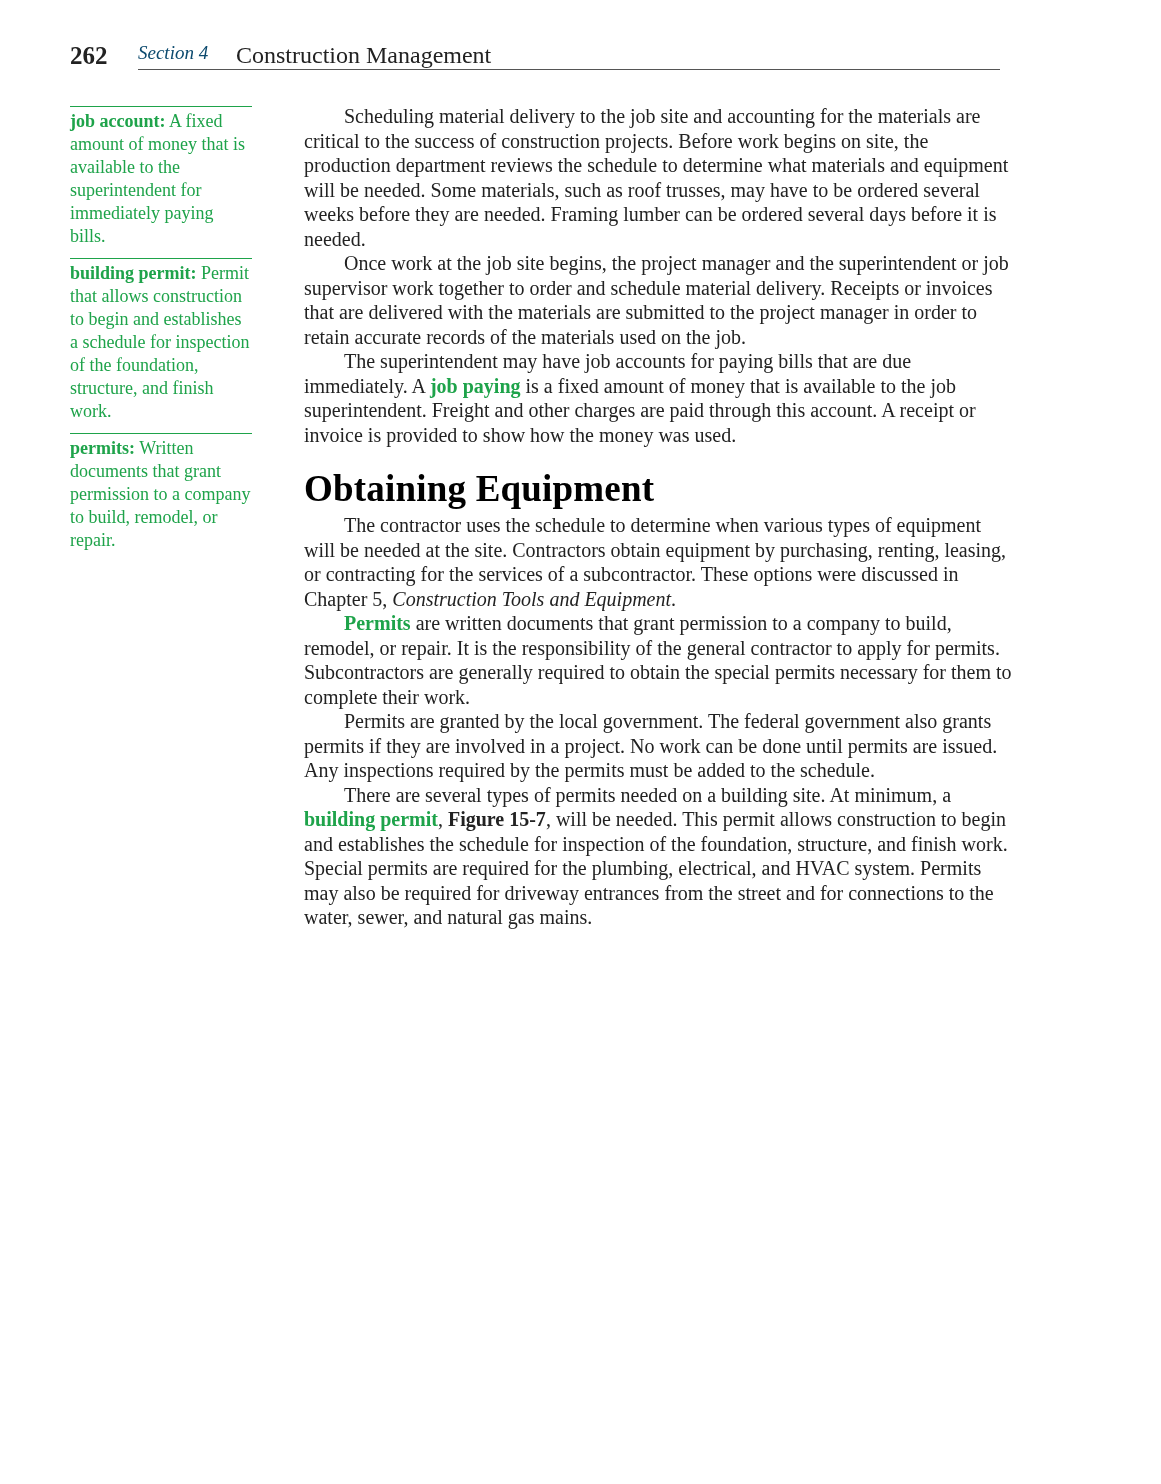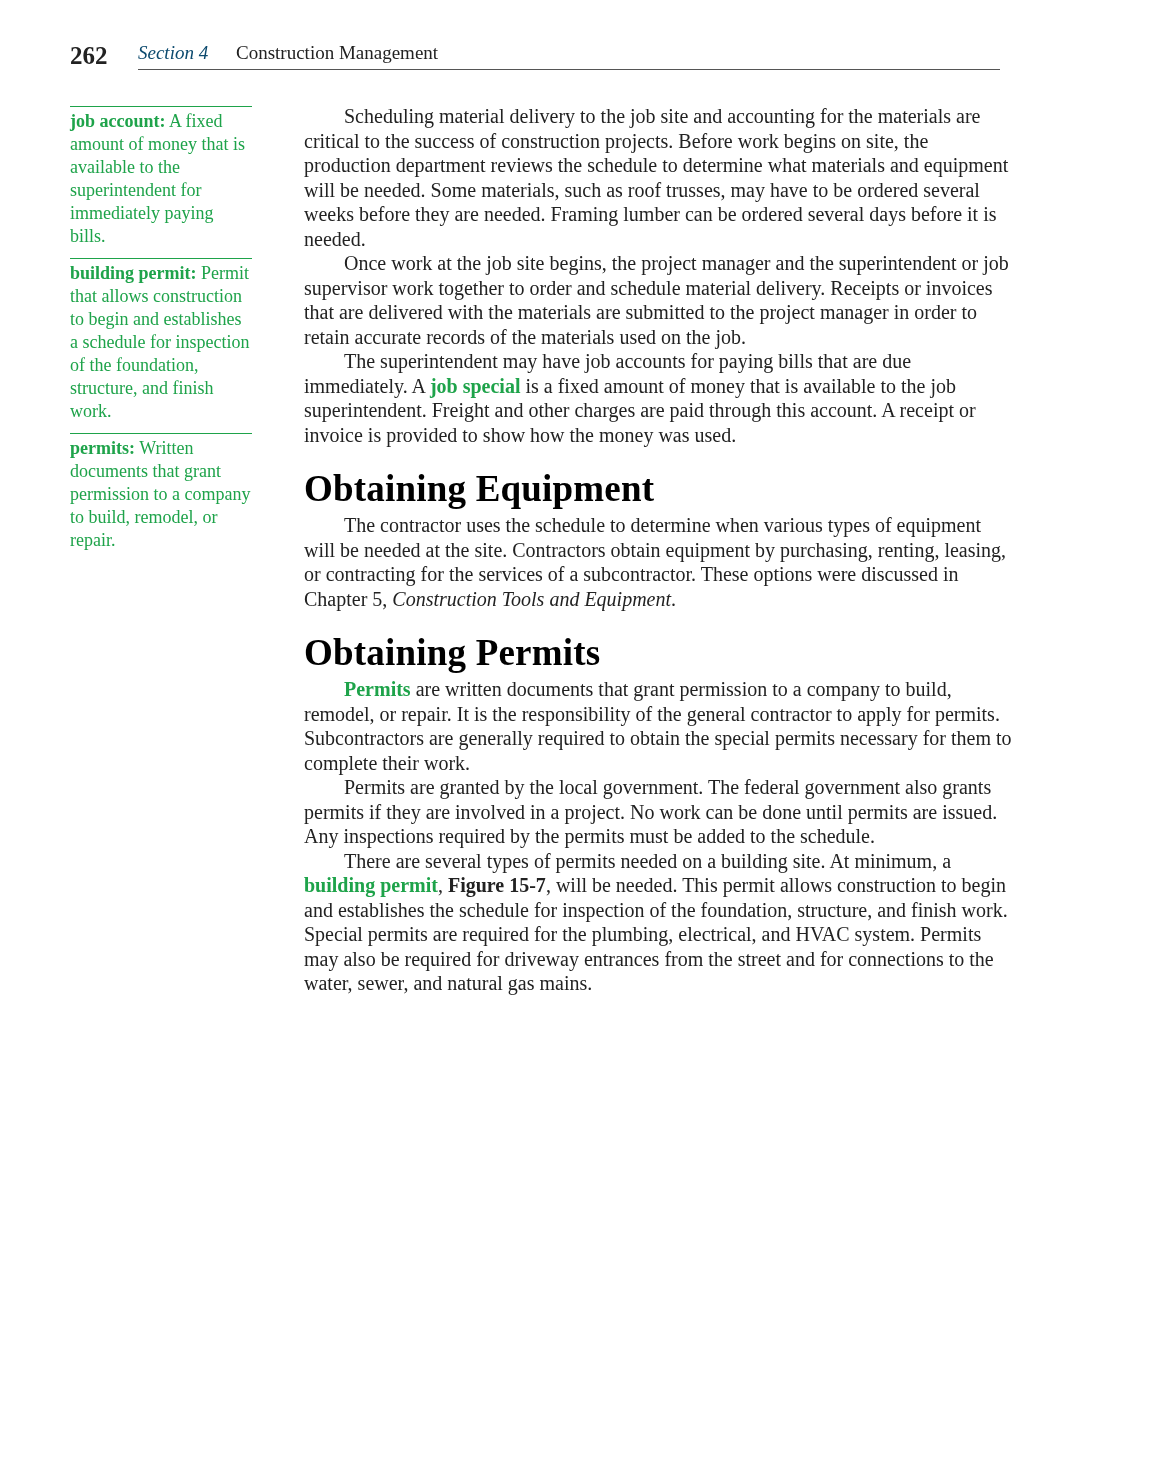--- a/index.html
+++ b/index.html
@@ -35,21 +35,21 @@
       left: 68px;
       top: 2px;
       font-style: italic;
       font-size: 19px;
       color: #0c4a6e;
     }
     .chapter-title {
       position: absolute;
       left: 166px;
       top: 2px;
-      font-size: 19px;
+      font-size: 24px;
       color: #222;
     }
     .head-rule {
       position: absolute;
       left: 68px;
       top: 29px;
       width: 862px;
       height: 1px;
       background: #555;
     }
@@ -123,22 +123,21 @@
     <span class="gloss-term">building permit:</span><span> Permit that allows construction to begin and establishes a schedule for inspection of the foundation, structure, and finish work.</span>
   </div>
   <div class="gloss">
     <span class="gloss-term">permits:</span><span> Written documents that grant permission to a company to build, remodel, or repair.</span>
   </div>
 </aside>
 
 <main class="main-col">
   <p>Scheduling material delivery to the job site and accounting for the materials are critical to the success of construction projects. Before work begins on site, the production department reviews the schedule to determine what materials and equipment will be needed. Some materials, such as roof trusses, may have to be ordered several weeks before they are needed. Framing lumber can be ordered several days before it is needed.</p>
   <p>Once work at the job site begins, the project manager and the superintendent or job supervisor work together to order and schedule material delivery. Receipts or invoices that are delivered with the materials are submitted to the project manager in order to retain accurate records of the materials used on the job.</p>
-  <p><span>The superintendent may have job accounts for paying bills that are due immediately. A </span><span class="kw">job special</span><span> is a fixed amount of money that is available to the job superintendent. Freight and other charges are paid through this account. A receipt or invoice is provided to show how the money was used.</span></p>
+  <p><span>The superintendent may have job accounts for paying bills that are due immediately. A </span><span class="kw">job paying</span><span> is a fixed amount of money that is available to the job superintendent. Freight and other charges are paid through this account. A receipt or invoice is provided to show how the money was used.</span></p>
 
   <h2 class="section-heading">Obtaining Equipment</h2>
   <p><span>The contractor uses the schedule to determine when various types of equipment will be needed at the site. Contractors obtain equipment by purchasing, renting, leasing, or contracting for the services of a subcontractor. These options were discussed in Chapter 5, </span><span class="book-title">Construction Tools and Equipment</span><span>.</span></p>
 
-  <h2 class="section-heading">Obtaining Permits</h2>
   <p><span class="kw">Permits</span><span> are written documents that grant permission to a company to build, remodel, or repair. It is the responsibility of the general contractor to apply for permits. Subcontractors are generally required to obtain the special permits necessary for them to complete their work.</span></p>
   <p>Permits are granted by the local government. The federal government also grants permits if they are involved in a project. No work can be done until permits are issued. Any inspections required by the permits must be added to the schedule.</p>
   <p><span>There are several types of permits needed on a building site. At minimum, a </span><span class="kw">building permit</span><span>, </span><span class="fig-ref">Figure 15-7</span><span>, will be needed. This permit allows construction to begin and establishes the schedule for inspection of the foundation, structure, and finish work. Special permits are required for the plumbing, electrical, and HVAC system. Permits may also be required for driveway entrances from the street and for connections to the water, sewer, and natural gas mains.</span></p>
 </main>
 
 </body></html>

